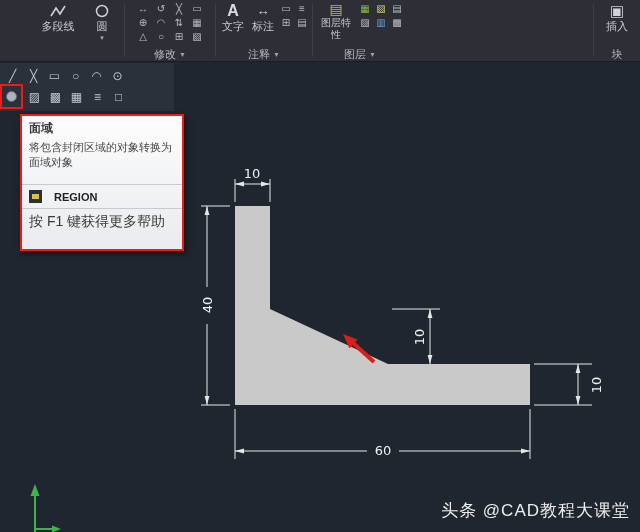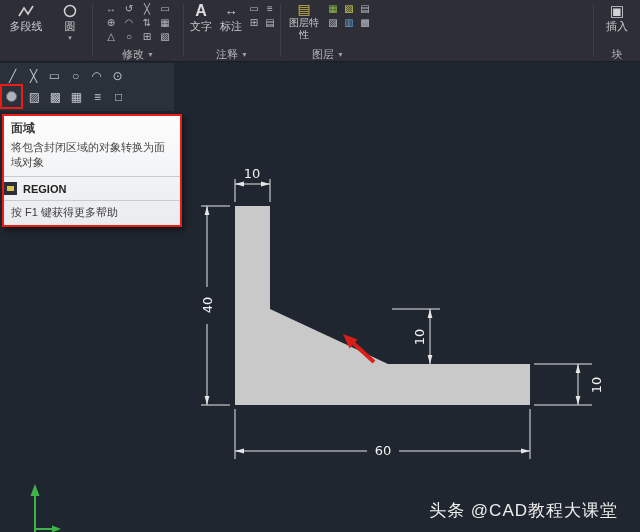--- a/index.html
+++ b/index.html
@@ -11,21 +11,21 @@
   .ribbon { position:absolute; left:0; top:0; width:640px; height:62px;
             background:#2e2e37; display:flex; align-items:stretch;
             border-bottom:1px solid #1a1d24; color:#c8c8cc; }
   .panel { display:flex; flex-direction:column; justify-content:space-between; padding:2px 2px 0 2px; }
   .vsep { width:1px; background:#3e3e48; margin:4px 0; }
   .big-row { display:flex; }
   .big-btn { width:40px; display:flex; flex-direction:column; align-items:center; cursor:default; }
   .big-btn .dicon { height:17px; display:flex; align-items:center; justify-content:center; }
   .big-btn .blabel { font-size:11px; color:#c9c9cf; white-space:nowrap; }
   .big-btn .bcaret { font-size:7px; color:#a7a7ad; line-height:8px; }
-  .wide { width:48px; }
+  .wide { width:48px;margin-left:32px; }
   .mini-grid { display:grid; grid-template-columns:repeat(4,18px); grid-auto-rows:14px;
                justify-content:center; font-size:10px; color:#b9bdc4; text-align:center; line-height:14px; }
   .grid3 { grid-template-columns:repeat(3,16px); }
   .grid2 { grid-template-columns:repeat(2,16px); }
   .panel-label { height:14px; font-size:11px; color:#b7b7bd; text-align:center; white-space:nowrap; }
   .panel-label .caret { font-size:7px; vertical-align:1px; color:#9d9da5; }
   .bigA { font-size:16px; font-weight:bold; color:#dcdce0; line-height:16px; }
   .dimglyph { font-size:13px; color:#cfd3d8; line-height:16px; }
   .lp-btn { width:44px; display:flex; flex-direction:column; align-items:center; }
   .lp-btn .lpicon { font-size:14px; color:#cbb64e; line-height:15px; }
@@ -44,32 +44,32 @@
 
   
   .qtoolbar { position:absolute; left:0; top:0; width:174px; height:48px; background:#2b313b; padding:2px 2px; }
   .qrow { display:flex; align-items:center; height:21px; }
   .ticon { width:21px; text-align:center; font-size:12px; color:#c2c6cc; cursor:default; }
   .region-btn { width:19px; height:21px; display:flex; align-items:center; justify-content:center;
                 outline:2px solid #ee1c16; outline-offset:0px; margin-right:3px; }
   .region-disc { width:11px; height:11px; border-radius:50%; background:#aeb3bb; border:1px solid #666b74; display:block; }
 
   
-  .tooltip { position:absolute; left:2px; top:51px; width:180px;
+  .tooltip { position:absolute; left:20px; top:51px; width:164px;
              background:linear-gradient(#fdfdfd,#e9ebee); border:2px solid #ee1c16;
              box-shadow:2px 3px 6px rgba(0,0,0,.5); color:#333; }
   .tt-title { font-size:12px; font-weight:bold; padding:4px 7px 2px 7px; color:#3a3a3a; }
-  .tt-desc { font-size:11px; padding:1px 7px 6px 7px; color:#454545; border-bottom:1px solid #c6cad1; }
-  .tt-cmd { display:flex; align-items:center; gap:6px; padding:5px 0; font-size:11px; font-weight:bold; color:#222;
+  .tt-desc { font-size:11px; padding:1px 7px 14px 7px; color:#454545; border-bottom:1px solid #c6cad1; }
+  .tt-cmd { display:flex; align-items:center; gap:12px; padding:5px 7px; font-size:11px; font-weight:bold; color:#222;
             border-bottom:1px solid #c6cad1; }
   .cmd-icon { width:13px; height:13px; background:#2b2f3a; display:inline-flex; align-items:center; justify-content:center; }
   .cmd-icon i { width:7px; height:5px; background:#d8c24a; display:block; }
-  .tt-help { font-size:11px; padding:4px 7px 5px 7px; color:#3c3c3c; }
-
-  .watermark { position:absolute; right:22px; bottom:10px; font-size:17px; color:#ededed; letter-spacing:1px; }
+  .tt-help { font-size:14px; padding:4px 7px 18px 7px; color:#3c3c3c; }
+
+  .watermark { position:absolute; right:10px; bottom:10px; font-size:17px; color:#ededed; letter-spacing:1px; }
 </style>
 </head>
 <body>
 
 <div class="app">
 
   <div class="ribbon">
 
     <div class="panel">
       <div class="big-row">

